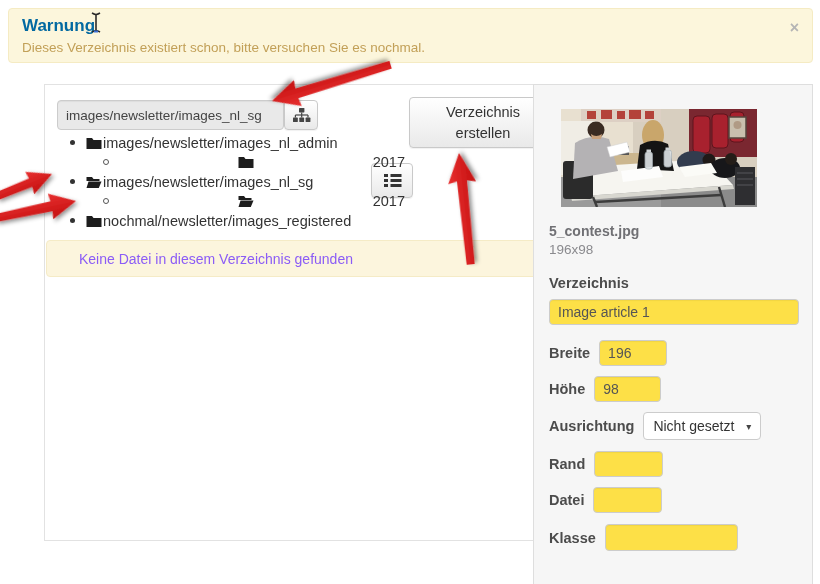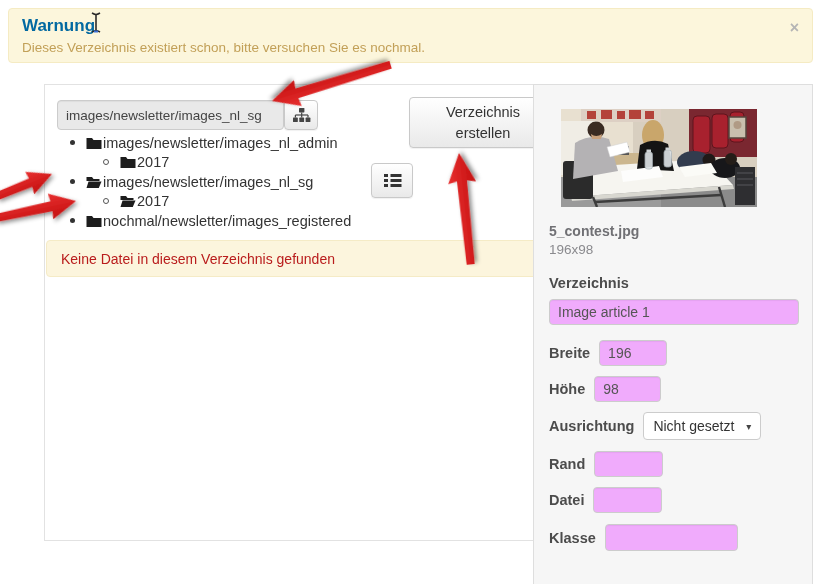--- a/index.html
+++ b/index.html
@@ -50,47 +50,47 @@
   .list-btn{position:absolute;left:326px;top:78px;width:42px;height:35px;
     display:flex;align-items:center;justify-content:center;}
 
   
   .tree{position:absolute;left:0;top:48px;width:360px;}
   .tree-row{
     display:flex;align-items:center;height:19.5px;
     font-size:14.5px;color:#333;cursor:pointer;white-space:nowrap;
   }
   .tree-row.lvl1{padding-left:25px;}
-  .tree-row.lvl2{padding-left:58px;}
+  .tree-row.lvl2{padding-left:58px;justify-content:space-between;}
   .bullet{width:5px;height:5px;border-radius:50%;margin-right:11px;flex:none;}
   .bullet.disc{background:#333;}
   .bullet.circle{border:1px solid #555;background:transparent;width:4px;height:4px;}
   .folder-ic{width:16px;height:14px;margin-right:1px;flex:none;}
 
   
   .empty-alert{
     position:absolute;left:1px;top:155px;width:508px;height:37px;
     background:#fcf5dd;border:1px solid #f5ebc6;border-radius:4px;
     box-sizing:border-box;display:flex;align-items:center;
-    padding-left:14px;font-size:14px;color:#b91c1c;
+    padding-left:32px;font-size:14px;color:#8b5cf6;
   }
 
   
   .sidebar{
     position:absolute;left:533px;top:84px;width:280px;height:520px;
     background:#f6f6f6;border:1px solid #dedede;border-bottom:none;
     box-sizing:border-box;
   }
   .thumb{position:absolute;left:27px;top:24px;width:196px;height:98px;overflow:hidden;}
   .file-name{position:absolute;left:15px;top:138px;font-size:14px;font-weight:bold;color:#707074;}
   .file-dims{position:absolute;left:15px;top:157px;font-size:13.5px;color:#8a8a8e;}
   .frow{position:absolute;display:flex;align-items:center;}
   .flabel{font-size:14.5px;font-weight:bold;color:#4c4c4c;margin-right:9px;white-space:nowrap;}
   .tinput{
-    background:#f0abfc;border:1px solid #ccc;border-radius:4px;
+    background:#fde047;border:1px solid #ccc;border-radius:4px;
     font-family:"Liberation Sans",sans-serif;font-size:14px;color:#555;
     padding:0 8px;height:26px;box-sizing:border-box;
     box-shadow:inset 0 1px 1px rgba(0,0,0,.05);
   }
   .sel{
     background:#fff;border:1px solid #ccc;border-radius:4px;height:28px;
     box-sizing:border-box;display:flex;align-items:center;cursor:pointer;
     padding:0 9px;font-size:14px;color:#333;width:118px;justify-content:space-between;
   }
   .sel .caret{font-family:"DejaVu Sans",sans-serif;font-size:10px;color:#444;margin-left:8px;}

